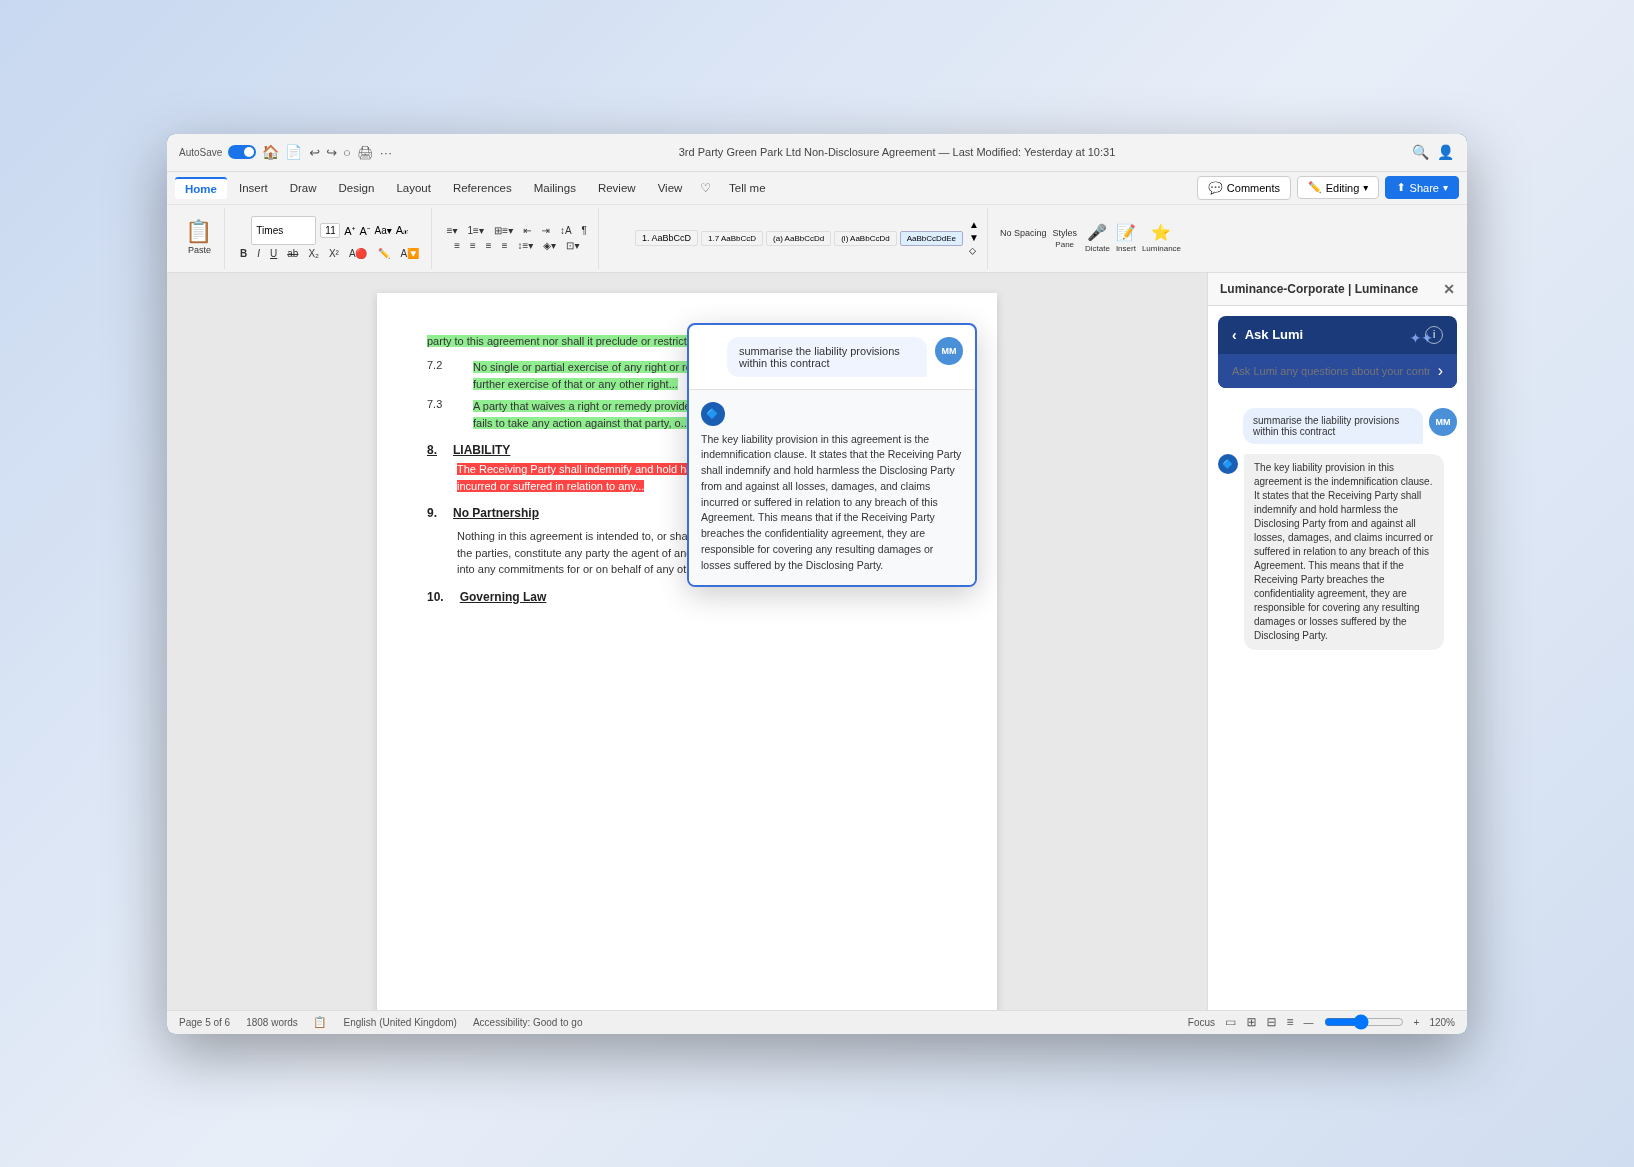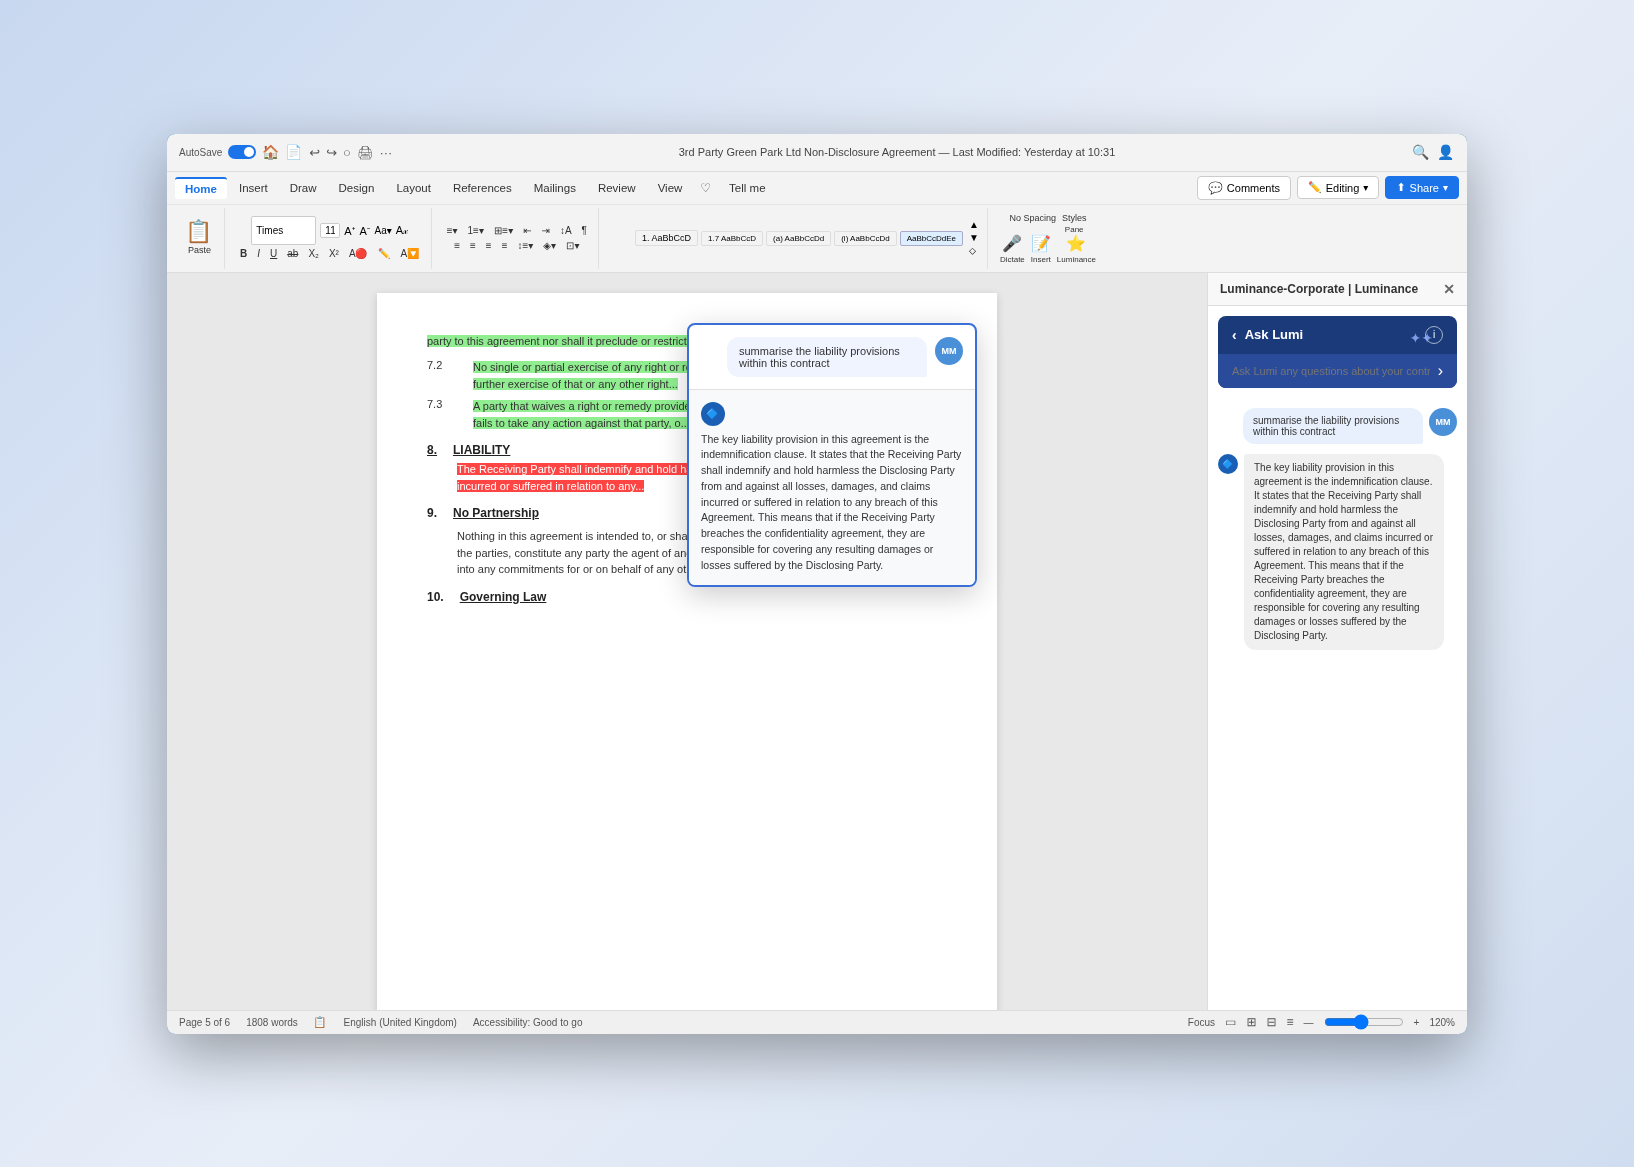--- a/index.html
+++ b/index.html
@@ -592,21 +592,21 @@
           <div class="style-swatch active" style="font-size:8px;">AaBbCcDdEe</div>
         </div>
         <div style="display:flex;flex-direction:column;gap:2px;margin-left:4px;">
           <span style="font-size:10px;cursor:pointer;">▲</span>
           <span style="font-size:10px;cursor:pointer;">▼</span>
           <span style="font-size:10px;cursor:pointer;">⬦</span>
         </div>
       </div>
 
       <div class="ribbon-group">
-        <div style="display:flex;flex-direction:column;align-items:center;gap:0;">
+        <div style="display:flex;flex-direction:row;align-items:center;gap:8px;">
           <div style="display:flex;gap:6px;">
             <div class="ribbon-btn-large">
               <span style="font-size:9px;color:#333;">No Spacing</span>
             </div>
             <div class="ribbon-btn-large">
               <span style="font-size:9px;color:#333;">Styles</span>
               <span style="font-size:8px;color:#333;">Pane</span>
             </div>
           </div>
           <div style="display:flex;gap:6px;">

